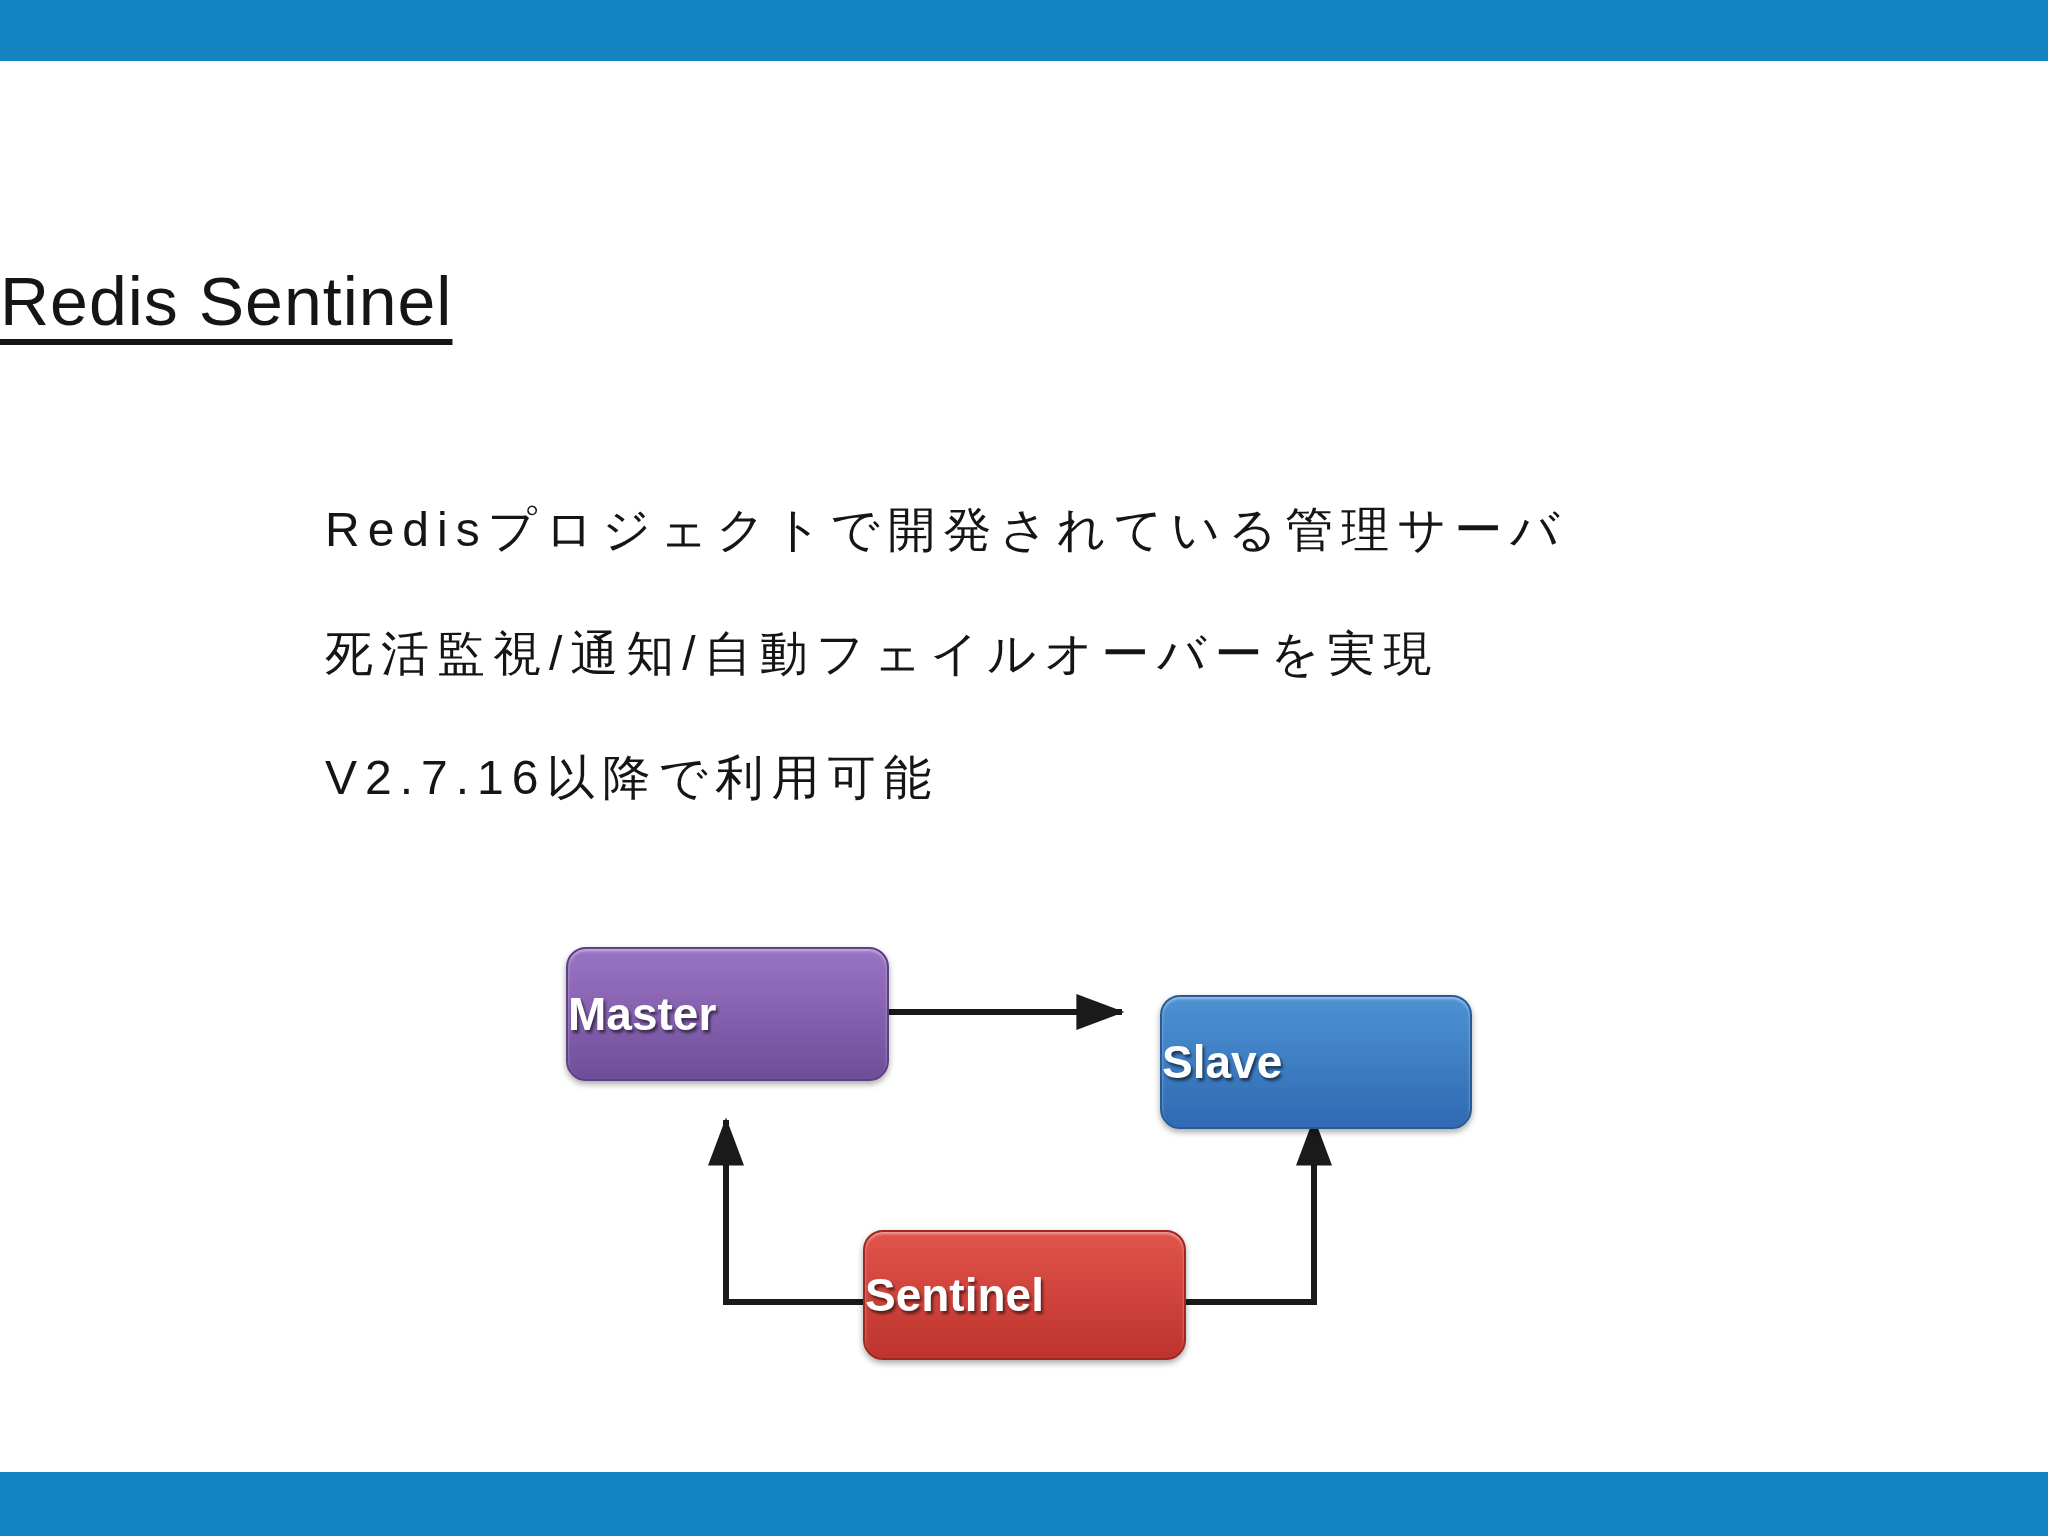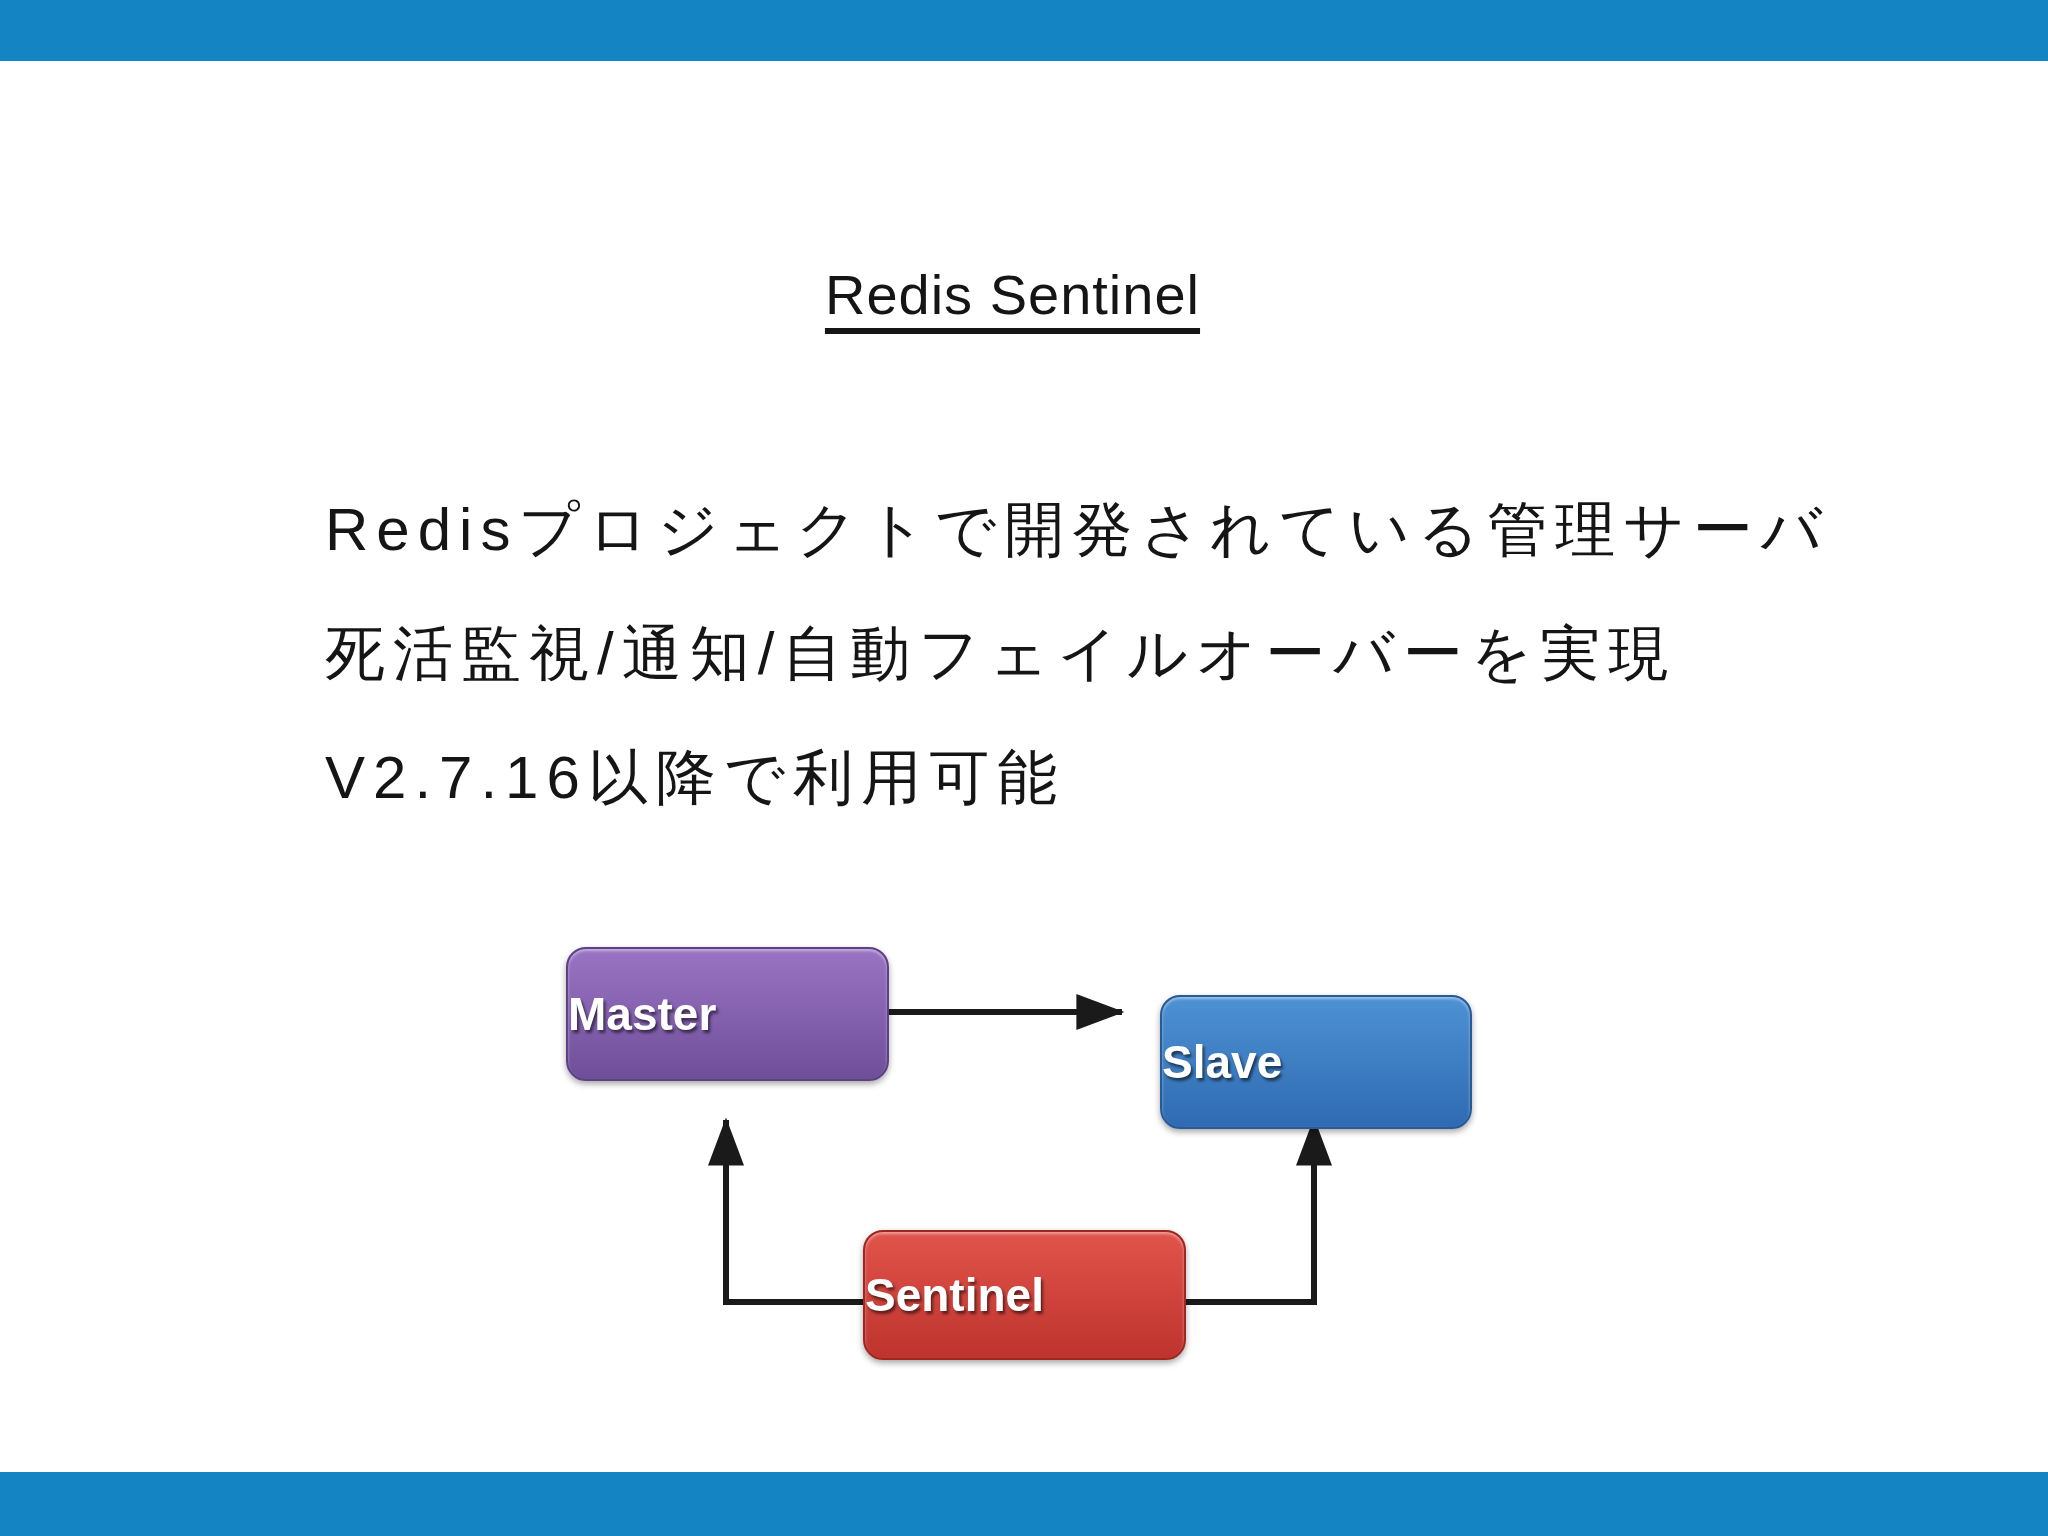--- a/index.html
+++ b/index.html
@@ -19,37 +19,36 @@
   }
   .accent-bar.top { top: 0; height: 61px; }
   .accent-bar.bottom { top: 1472px; height: 64px; }
 
   .title {
     position: absolute;
     top: 262px;
     left: 0;
     width: 2025px;
     margin: 0;
-    text-align: center;
-    font-size: 56px;
+    font-size: 68px;
     font-weight: 500;
     color: var(--text, #151515);
     text-decoration: underline;
     text-decoration-thickness: 6px;
     text-underline-offset: 14px;
     letter-spacing: 1px;
   }
 
   .body-text {
     position: absolute;
     left: 325px;
     top: 468px;
     width: 1600px;
     color: var(--text, #151515);
-    font-size: 60px;
+    font-size: 48px;
     line-height: 124px;
     letter-spacing: 8px;
   }
   .body-text p { margin: 0; white-space: nowrap; }
 
   .diagram { position: absolute; left: 0; top: 0; width: 2048px; height: 1536px; }
   .edges { position: absolute; left: 0; top: 0; }
 
   .node {
     position: absolute;

